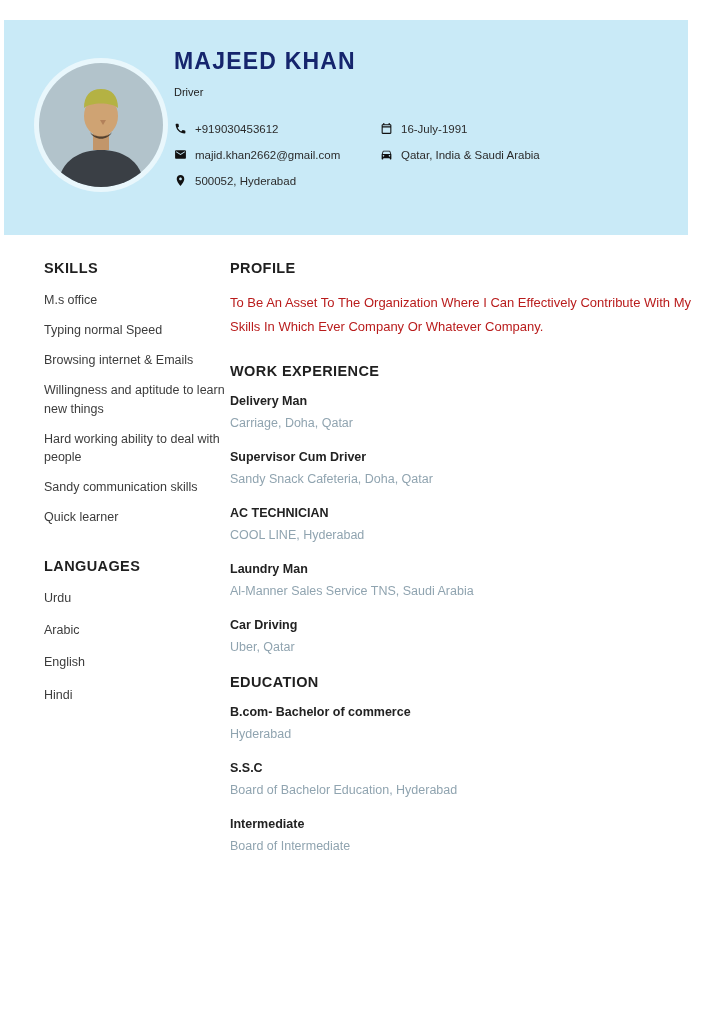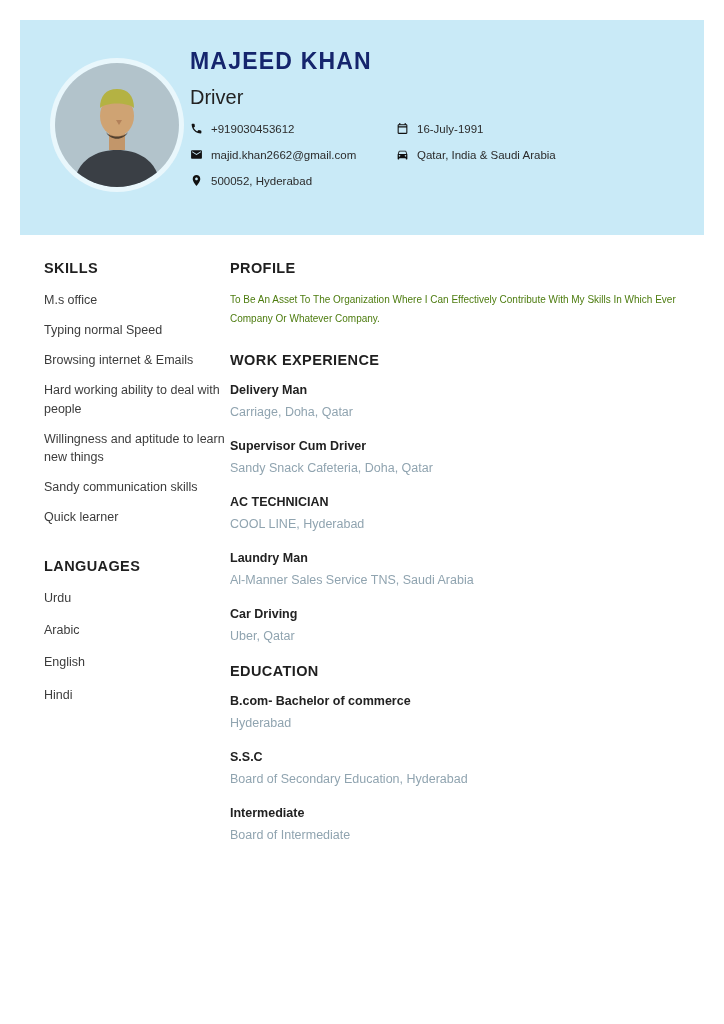--- a/index.html
+++ b/index.html
@@ -7,40 +7,40 @@
     width: 724px; height: 1024px;
     font-family: "Liberation Sans", sans-serif;
     color: #2e2e2e;
     position: relative;
     overflow: hidden;
   }
   .page { position: relative; width: 724px; height: 1024px; background: #ffffff; }
 
   
   .header {
-    position: absolute; left: 20px; top: 20px;
+    position: absolute; left: 4px; top: 20px;
     width: 684px; height: 215px;
     background: #c9eaf7;
   }
   .photo-wrap {
     position: absolute; left: 30px; top: 38px;
     width: 134px; height: 134px;
   }
   .photo-wrap svg { display: block; width: 134px; height: 134px; }
 
   .person-name {
     position: absolute; left: 170px; top: 28px;
     margin: 0;
     font-size: 23px; font-weight: bold;
     letter-spacing: 1.2px;
     color: #15256d;
   }
   .job-title {
     position: absolute; left: 170px; top: 66px;
-    font-size: 20px; color: #222222;
+    font-size: 11px; color: #222222;
   }
   .contact-grid {
     position: absolute; left: 170px; top: 102px;
     display: grid;
     grid-template-columns: 206px auto;
     row-gap: 13px;
     font-size: 11.5px; color: #2b2b2b;
   }
   .contact-item { display: flex; align-items: flex-end; gap: 8px; white-space: nowrap; }
   .cicon { display: inline-flex; width: 13px; height: 13px; flex: 0 0 13px; }
@@ -61,21 +61,21 @@
   .plain-list { list-style: none; margin: 0; padding: 0; }
   .plain-list li {
     font-size: 12.5px; color: #3c3c3c;
     line-height: 1.45;
     margin-bottom: 12px;
   }
   .lang-list li { margin-bottom: 14px; }
 
   .profile-text {
     margin: 0 0 24px 0;
-    font-size: 10px; color: #4d7c0f;
+    font-size: 13px; color: #b91c1c;
     line-height: 1.85;
   }
 
   .entry { margin-bottom: 20px; }
   .entry-role {
     font-size: 12.5px; font-weight: bold; color: #222222;
     margin: 0 0 8px 0;
   }
   .entry-org {
     font-size: 12.5px; color: #90a4b0;
@@ -162,22 +162,22 @@
     </div>
   </header>
 
   <aside class="sidebar">
 
     <h2 class="section-heading">SKILLS</h2>
     <ul class="plain-list">
       <li>M.s office</li>
       <li>Typing normal Speed</li>
       <li>Browsing internet &amp; Emails</li>
+      <li>Willingness and aptitude to learn new things</li>
       <li>Hard working ability to deal with people</li>
-      <li>Willingness and aptitude to learn new things</li>
       <li>Sandy communication skills</li>
       <li>Quick learner</li>
     </ul>
 
     <h2 class="section-heading heading-gap">LANGUAGES</h2>
     <ul class="plain-list lang-list">
       <li>Urdu</li>
       <li>Arabic</li>
       <li>English</li>
       <li>Hindi</li>
@@ -219,21 +219,21 @@
 
     <section>
       <h2 class="section-heading" style="margin-top:6px;">EDUCATION</h2>
 
       <div class="entry">
         <p class="entry-role">B.com- Bachelor of commerce</p>
         <p class="entry-org">Hyderabad</p>
       </div>
       <div class="entry">
         <p class="entry-role">S.S.C</p>
-        <p class="entry-org">Board of Secondary Education, Hyderabad</p>
+        <p class="entry-org">Board of Bachelor Education, Hyderabad</p>
       </div>
       <div class="entry">
         <p class="entry-role">Intermediate</p>
         <p class="entry-org">Board of Intermediate</p>
       </div>
     </section>
 
   </main>
 
 </div>

